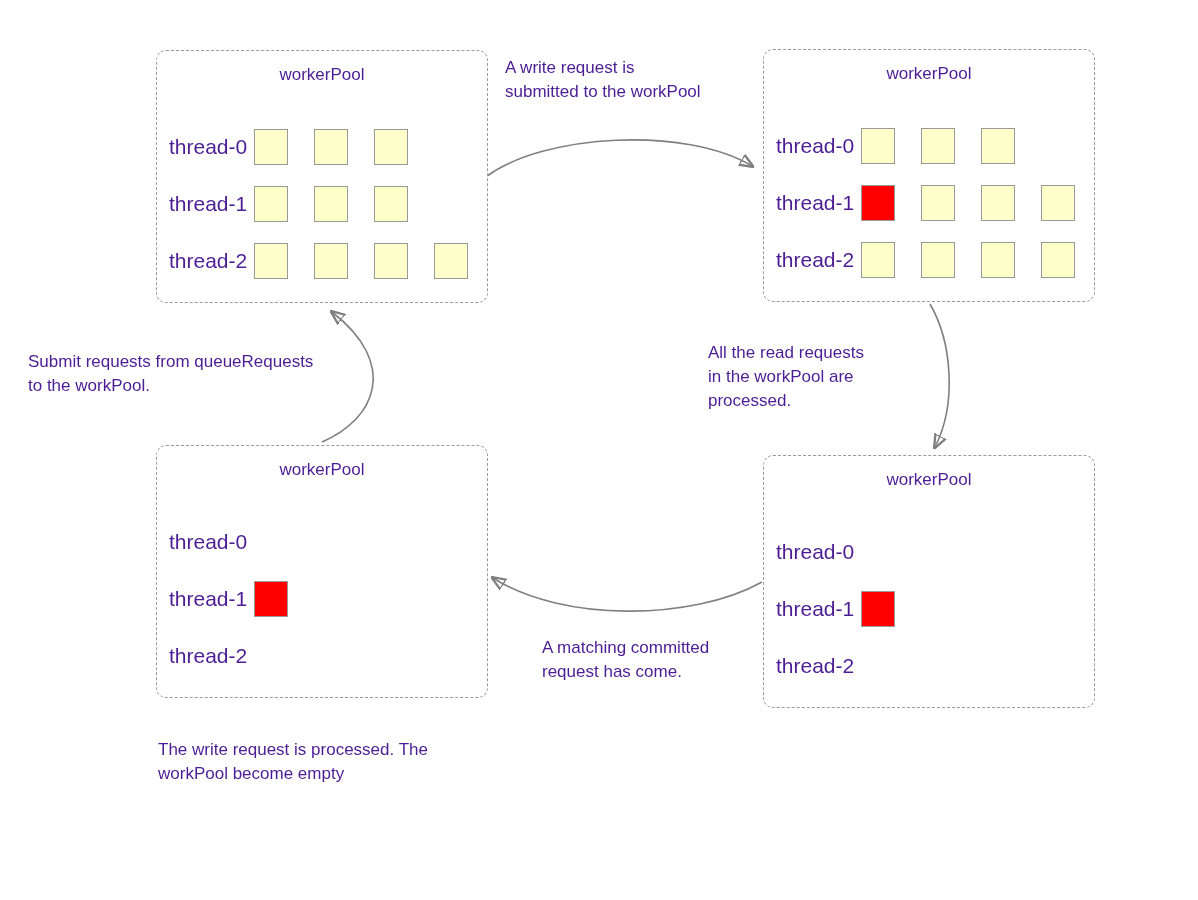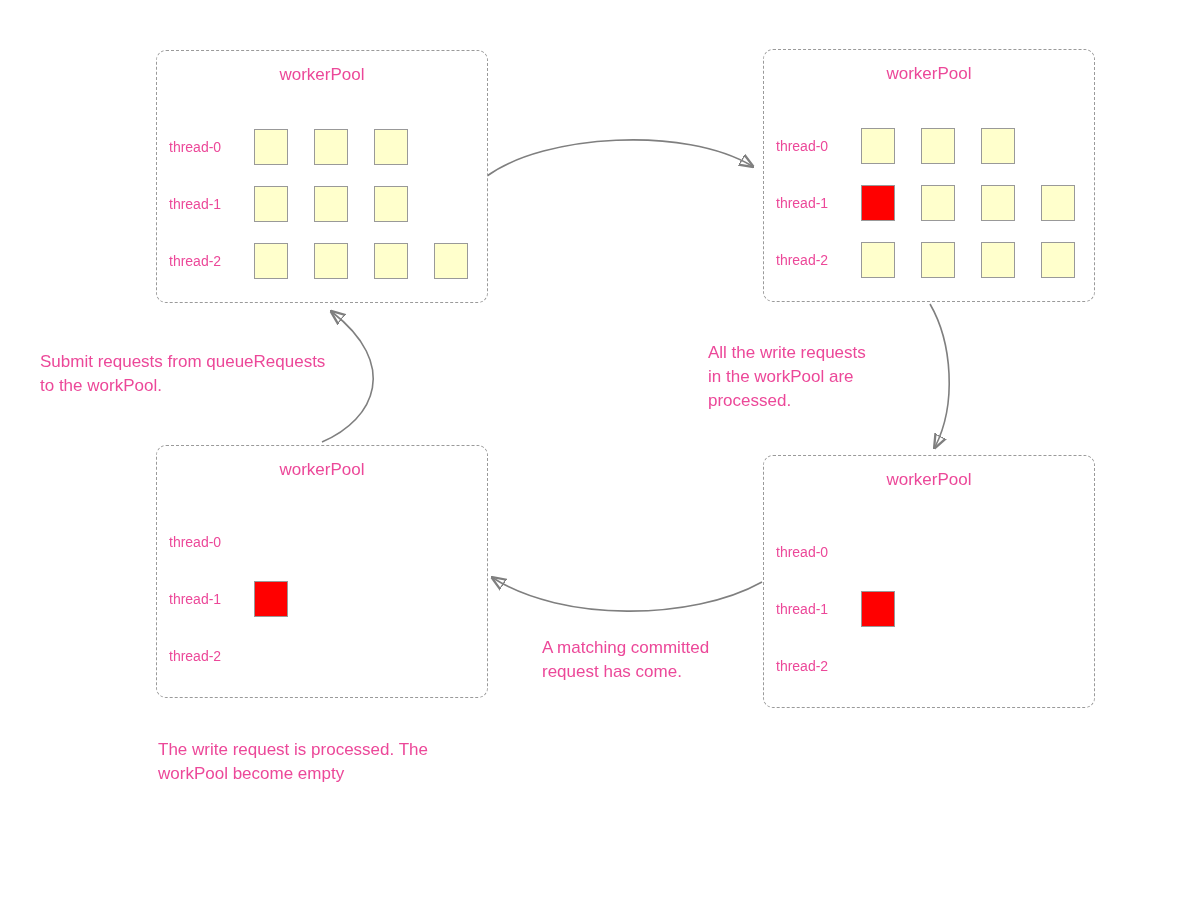--- a/index.html
+++ b/index.html
@@ -2,21 +2,21 @@
 <html><head>
 <meta charset="utf-8">
 <style>
   html, body { margin: 0; padding: 0; background: #ffffff; }
   .canvas {
     position: relative;
     width: 1198px;
     height: 900px;
     background: #ffffff;
     font-family: "Liberation Sans", sans-serif;
-    color: #ec4899;
+    color: #4c1d95;
     overflow: hidden;
   }
   .arrows {
     position: absolute;
     left: 0; top: 0;
     width: 1198px; height: 900px;
     pointer-events: none;
   }
   .arrows path {
     fill: none;
@@ -44,21 +44,21 @@
     flex-direction: column;
     gap: 21px;
   }
   .thread-row {
     display: flex;
     align-items: center;
     height: 36px;
   }
   .thread-label {
     width: 85px;
-    font-size: 14px;
+    font-size: 21px;
     flex: 0 0 85px;
   }
   .cell {
     width: 34px;
     height: 36px;
     box-sizing: border-box;
     border: 1.5px solid #999999;
     margin-right: 26px;
     flex: 0 0 34px;
   }
@@ -162,23 +162,25 @@
         <div class="thread-row">
           <span class="thread-label">thread-1</span>
           <span class="cell" style="background: rgb(255, 0, 0); border-color: rgb(153, 153, 153);"></span>
         </div>
         <div class="thread-row">
           <span class="thread-label">thread-2</span>
         </div>
       </div>
   </div>
 
-  <div class="note" style="left:708px; top:341px;">All the write requests
+  <div class="note" style="left:505px; top:56px;">A write request is
+submitted to the workPool</div>
+  <div class="note" style="left:708px; top:341px;">All the read requests
 in the workPool are
 processed.</div>
-  <div class="note" style="left:40px; top:350px;">Submit requests from queueRequests
+  <div class="note" style="left:28px; top:350px;">Submit requests from queueRequests
 to the workPool.</div>
   <div class="note" style="left:158px; top:738px;">The write request is processed. The
 workPool become empty</div>
   <div class="note" style="left:542px; top:636px;">A matching committed
 request has come.</div>
 
 </div>
 
 </body></html>

